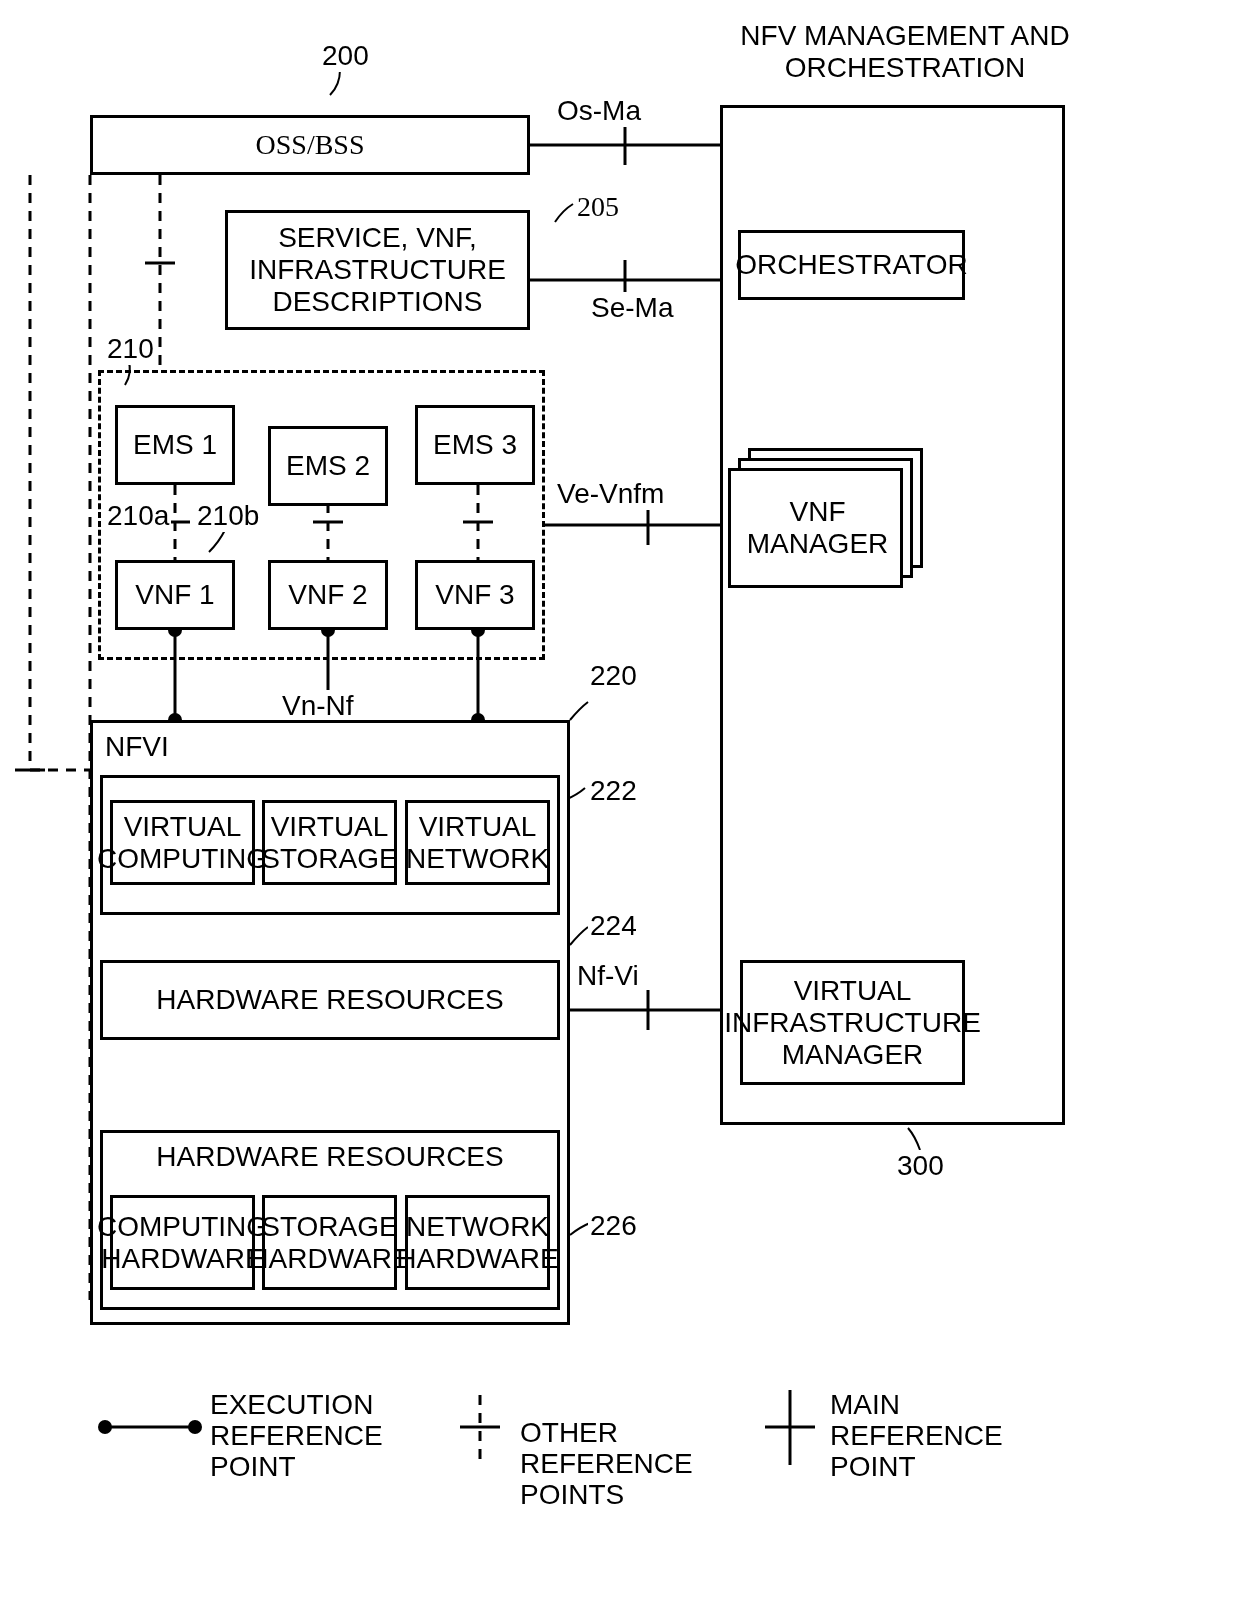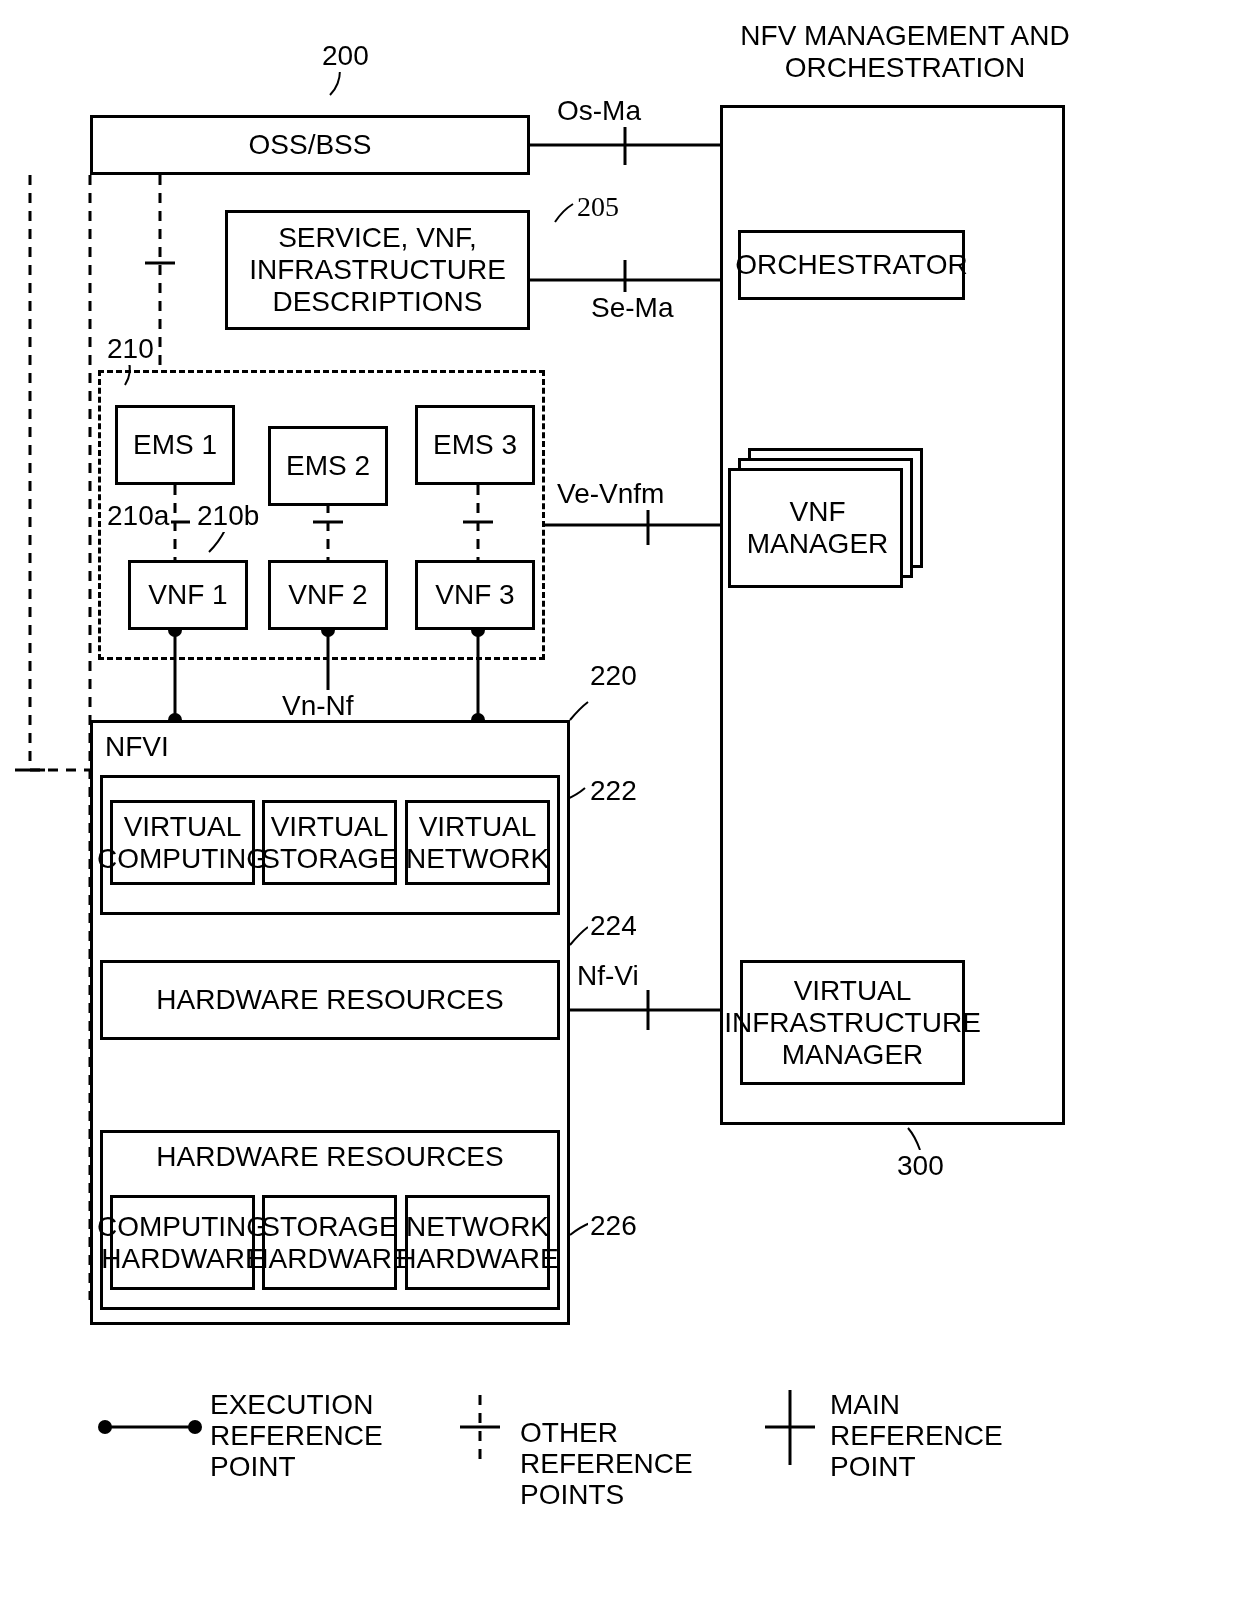--- a/index.html
+++ b/index.html
@@ -156,33 +156,33 @@
 <div class="label" style="left:895px; top:1150px;">300</div>
 
 <div class="label" style="left:555px; top:95px;">Os-Ma</div>
 <div class="label" style="left:555px; top:292px;margin-left:34px;">Se-Ma</div>
 <div class="label" style="left:555px; top:478px;">Ve-Vnfm</div>
 <div class="label" style="left:990px; top:600px;">Or-Vi</div>
 <div class="label" style="left:575px; top:960px;">Nf-Vi</div>
 <div class="label" style="left:280px; top:690px;">Vn-Nf</div>
 <div class="label" style="left:230px; top:1068px;">VI-Ha</div>
 
-<div class="box" style="left:90px; top:115px; width:440px; height:60px;">OSS/BSS</div>
+<div class="box" style="left:90px; top:115px; width:440px; height:60px;font-family:Liberation Serif, serif;">OSS/BSS</div>
 
 <div class="box" style="left:225px; top:210px; width:305px; height:120px; white-space:pre-line;">SERVICE, VNF,
 INFRASTRUCTURE
 DESCRIPTIONS</div>
 
 <div class="dashed-box" style="left:98px; top:370px; width:447px; height:290px;"></div>
 
 <div class="box" style="left:115px; top:405px; width:120px; height:80px;">EMS 1</div>
 <div class="box" style="left:268px; top:426px; width:120px; height:80px;">EMS 2</div>
 <div class="box" style="left:415px; top:405px; width:120px; height:80px;">EMS 3</div>
 
-<div class="box" style="left:115px; top:560px; width:120px; height:70px;margin-left:13px;">VNF 1</div>
+<div class="box" style="left:115px; top:560px; width:120px; height:70px;">VNF 1</div>
 <div class="box" style="left:268px; top:560px; width:120px; height:70px;">VNF 2</div>
 <div class="box" style="left:415px; top:560px; width:120px; height:70px;">VNF 3</div>
 
 <div class="box" style="left:90px; top:720px; width:480px; height:605px; align-items:flex-start; justify-content:flex-start; padding:8px 12px;">
   <span>NFVI</span>
 </div>
 
 <div class="box" style="left:100px; top:775px; width:460px; height:140px;"></div>
 <div class="box" style="left:110px; top:800px; width:145px; height:85px; white-space:pre-line;">VIRTUAL
 COMPUTING</div>

